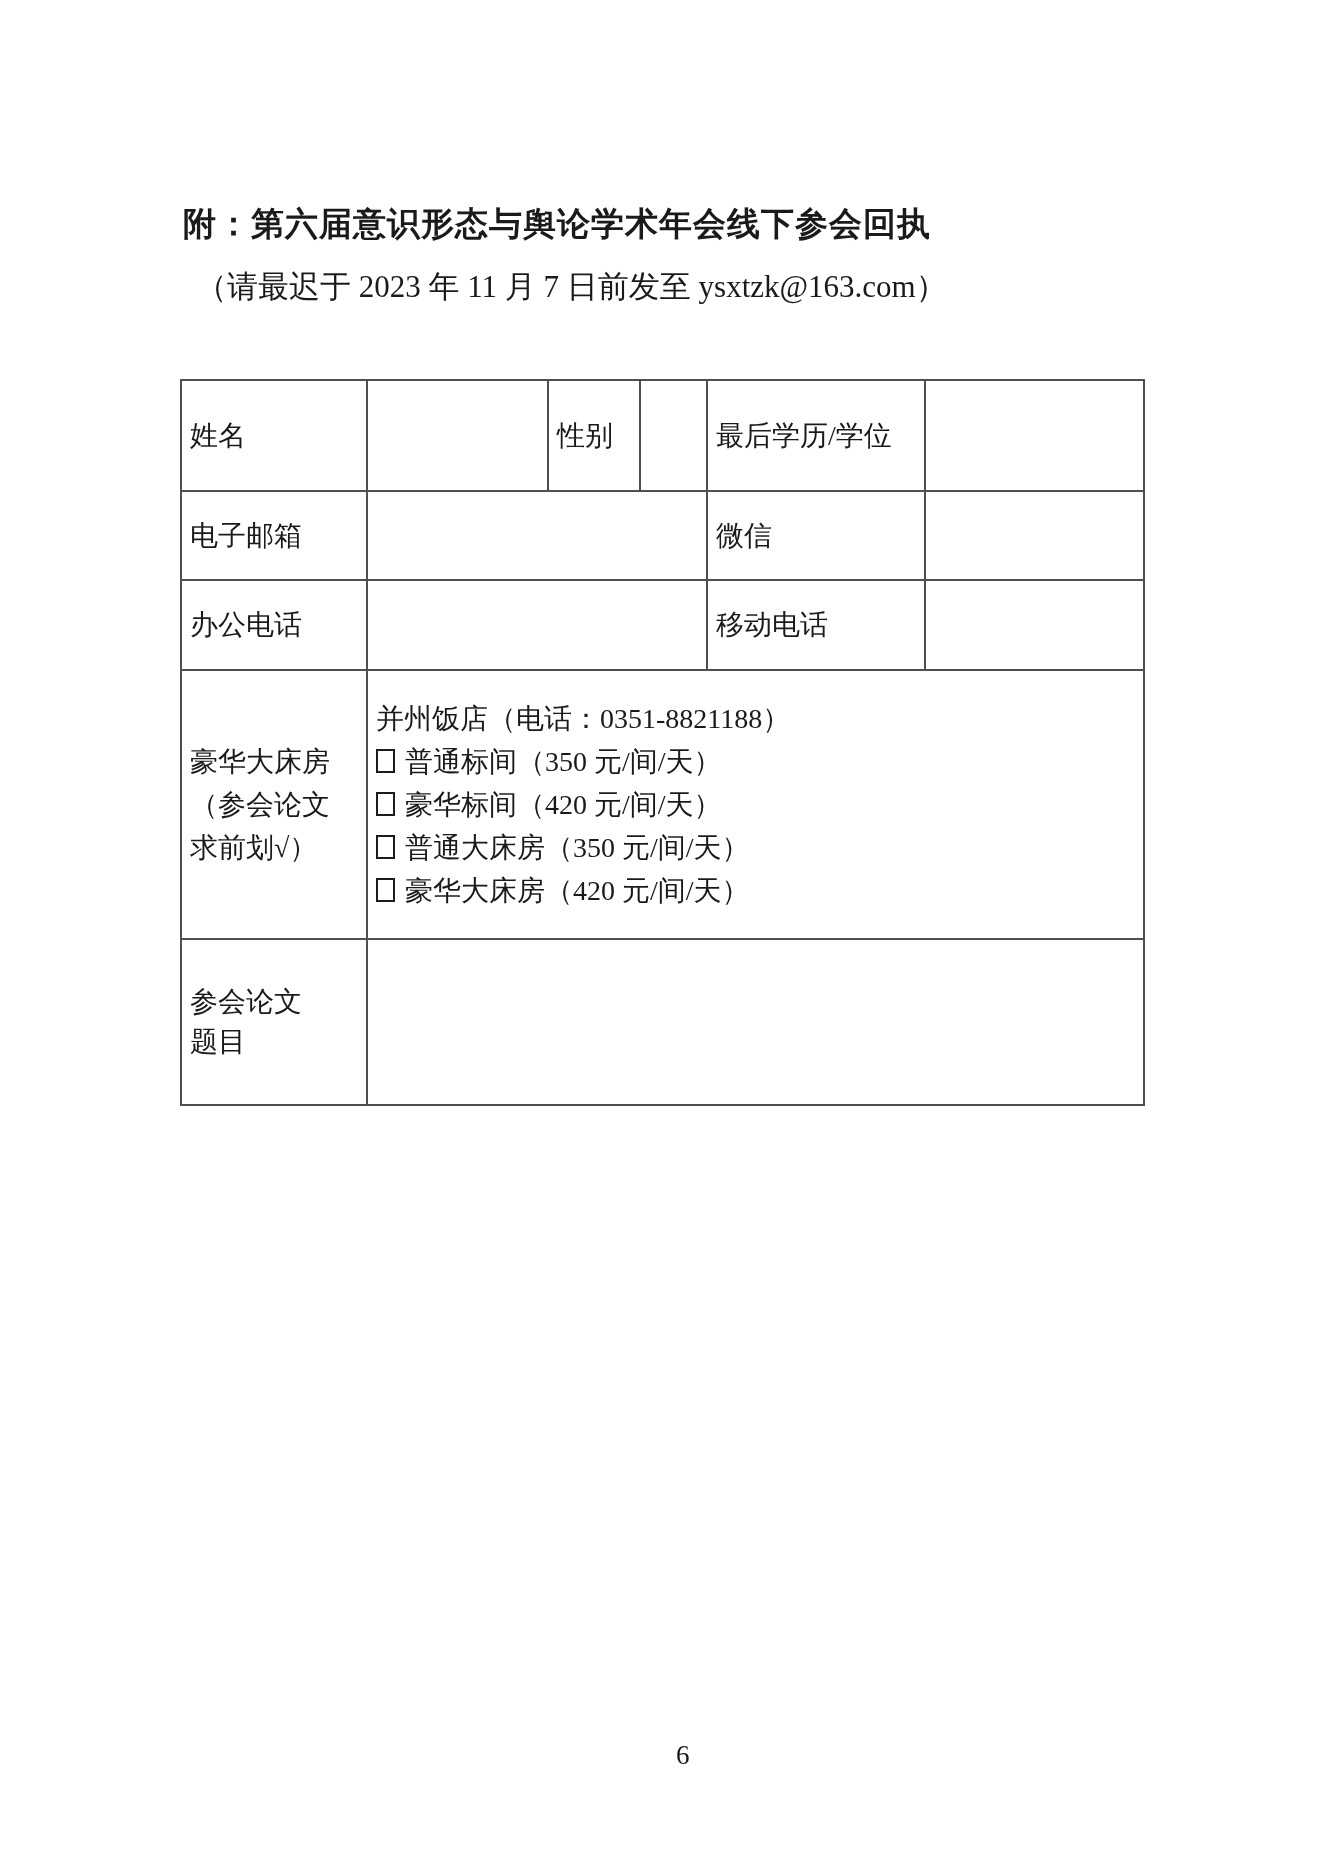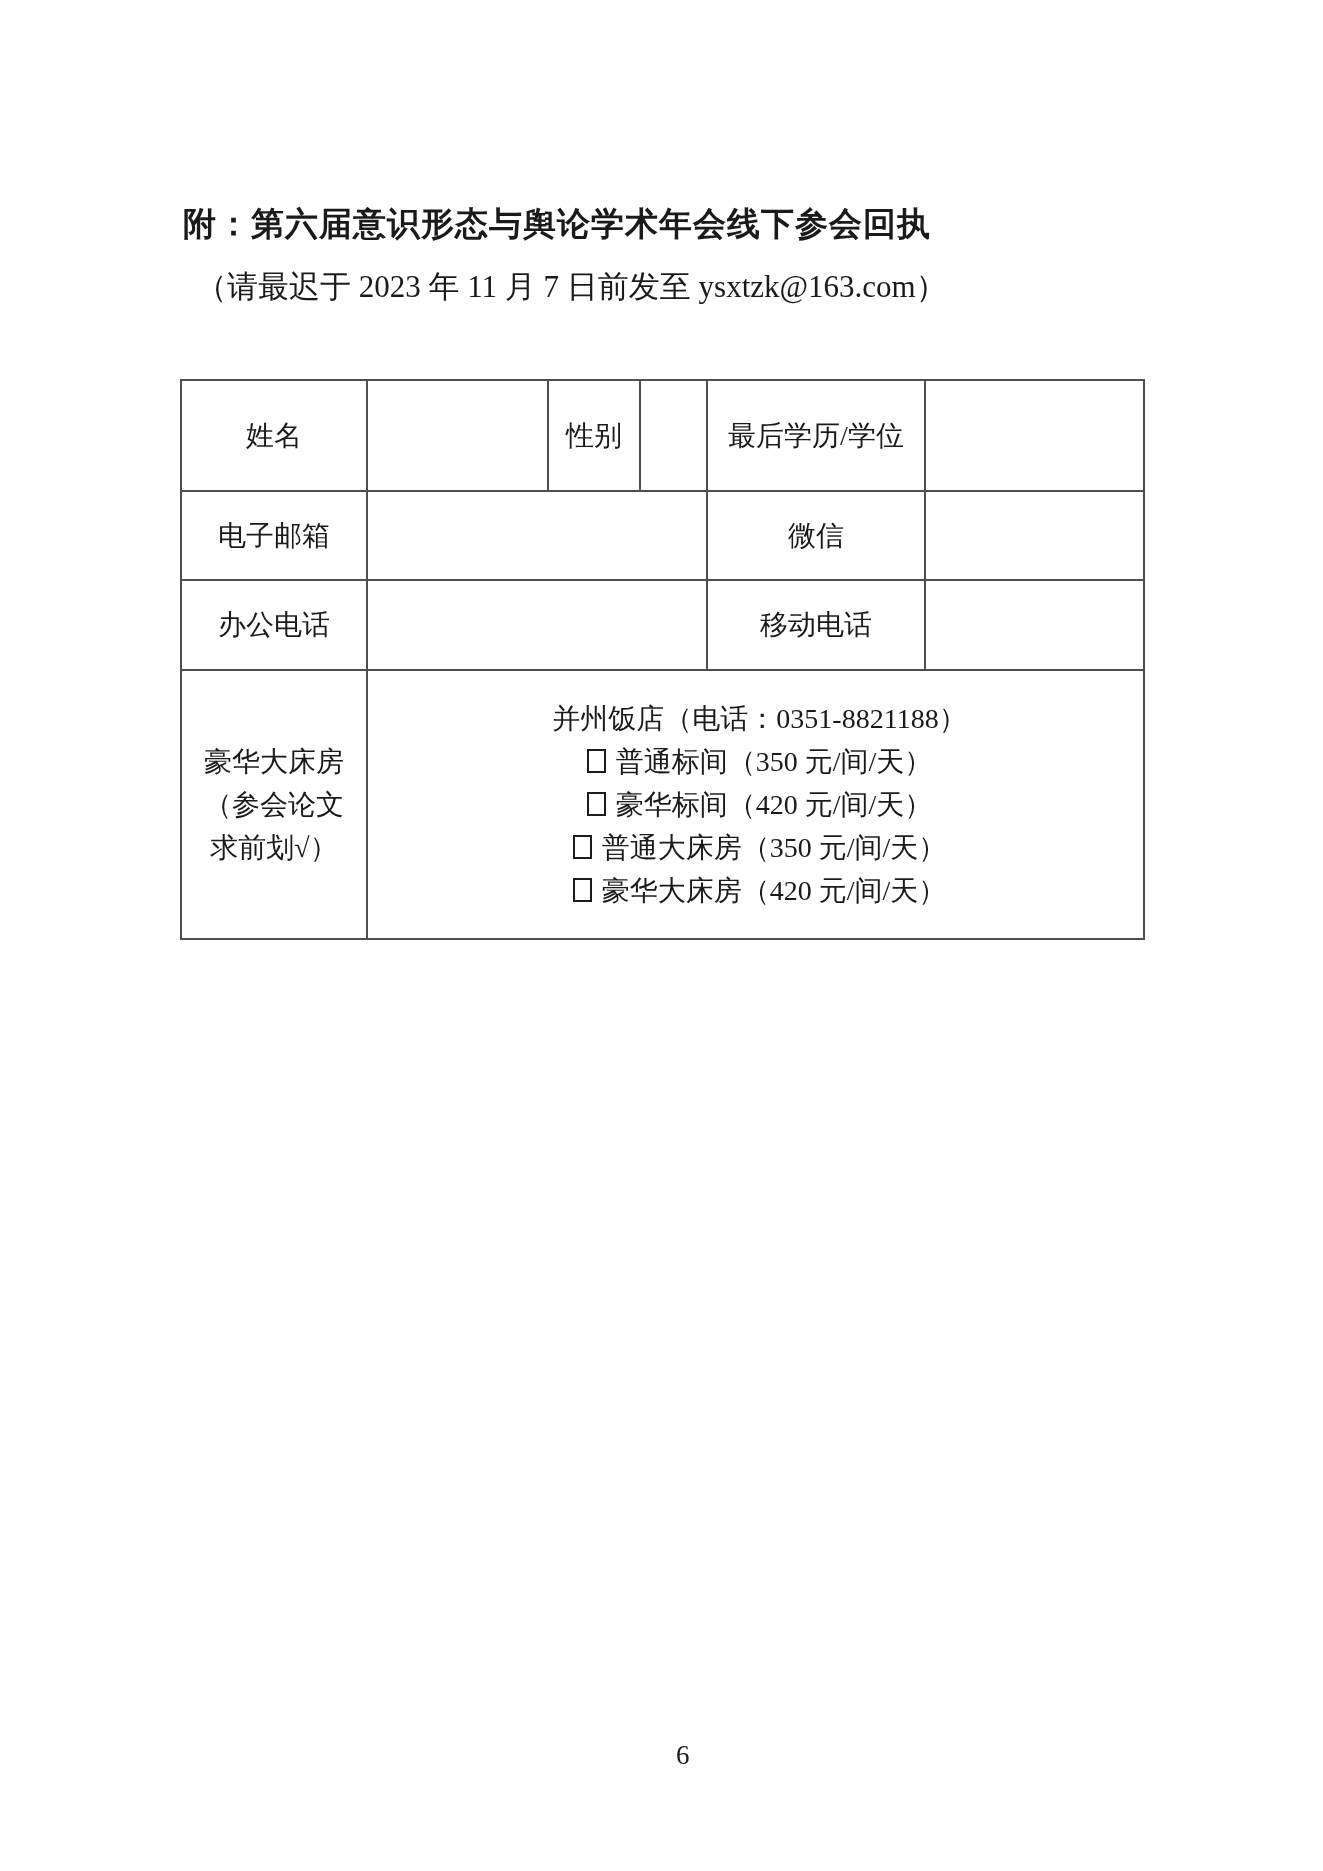--- a/index.html
+++ b/index.html
@@ -36,34 +36,32 @@
     position: absolute;
     left: 180px;
     top: 379px;
     width: 963px;
     border-collapse: collapse;
     table-layout: fixed;
     font-size: 28px;
   }
   table.reply-form td {
     border: 2px solid #4f4f4f;
-    text-align: center;
     vertical-align: middle;
     padding: 8px;
     overflow: hidden;
   }
   .line {
     line-height: 40px;
   }
   .hotel-label .line {
     line-height: 43px;
   }
   .hotel-cell .line {
     line-height: 43px;
-    margin-left: 8px;
   }
   td.remarks-value-cell {
     vertical-align: top;
     text-align: left;
     padding: 26px 0 0 24px;
   }
   .checkbox-box {
     display: inline-block;
     width: 15px;
     height: 20px;
@@ -150,17 +148,24 @@
       </div>
       <div class="line">
         <span class="checkbox-box"></span><span>普通大床房（350 元/间/天）</span>
       </div>
       <div class="line">
         <span class="checkbox-box"></span><span>豪华大床房（420 元/间/天）</span>
       </div>
     </td>
   </tr>
 
+  <tr style="height:166px">
+    <td>
+      <div class="line">参会论文</div>
+      <div class="line">题目</div>
+    </td>
+    <td colspan="5"></td>
+  </tr>
 
 </tbody>
   </table>
 
 <div class="page-number">6</div>
 
 </body></html>

